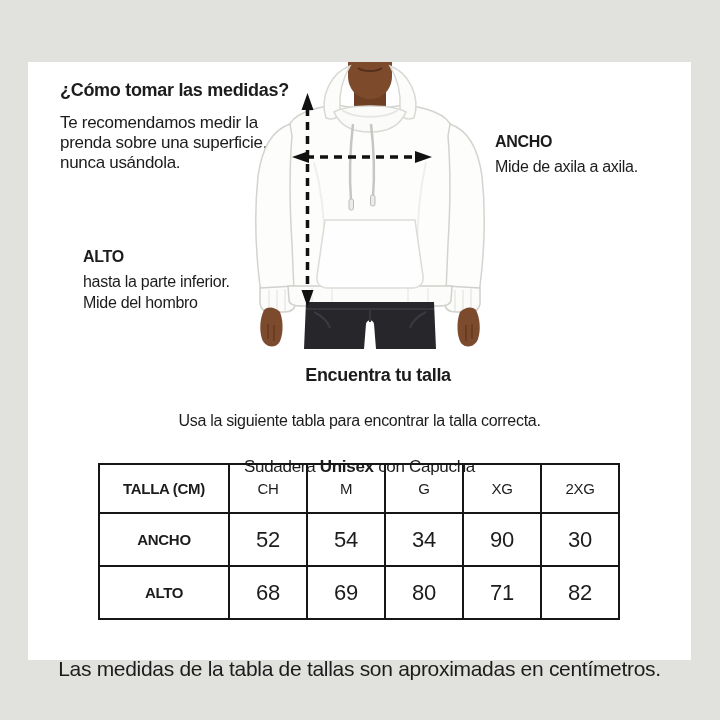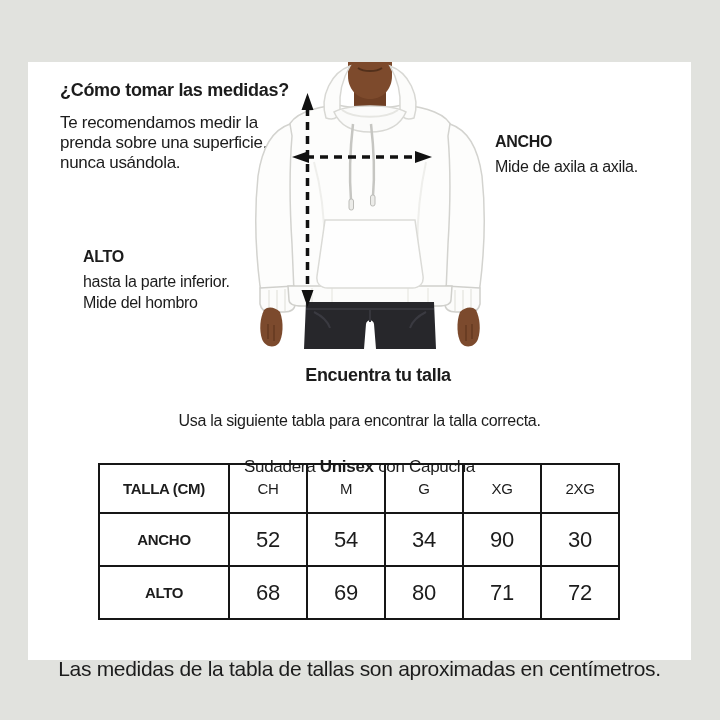--- a/index.html
+++ b/index.html
@@ -173,21 +173,21 @@
         <td class="val">34</td>
         <td class="val">90</td>
         <td class="val">30</td>
       </tr>
       <tr class="data">
         <td class="row-head">ALTO</td>
         <td class="val">68</td>
         <td class="val">69</td>
         <td class="val">80</td>
         <td class="val">71</td>
-        <td class="val">72</td>
+        <td class="val">82</td>
       </tr>
     </tbody>
       </table>
 
     <div class="footer-note">Las medidas de la tabla de tallas son aproximadas en centímetros.</div>
 
   </div>
 </div>
 
 </body></html>

